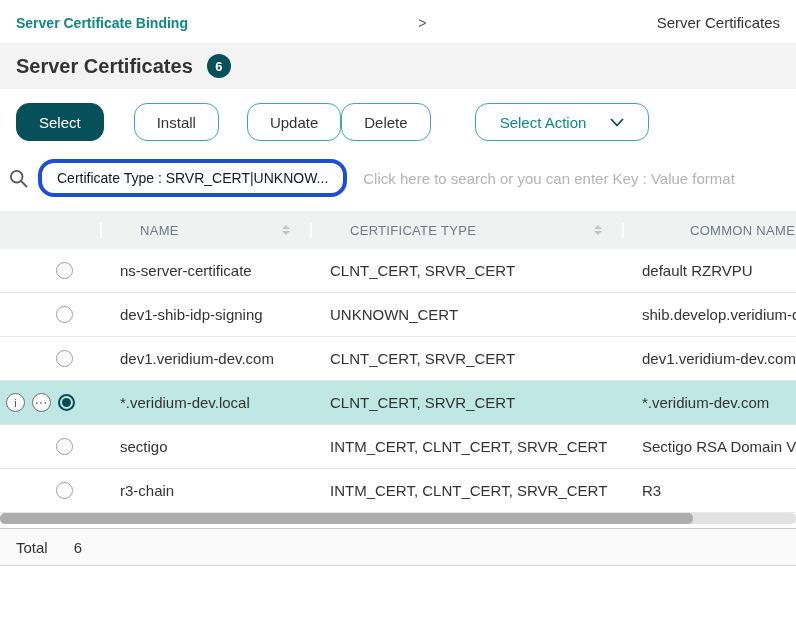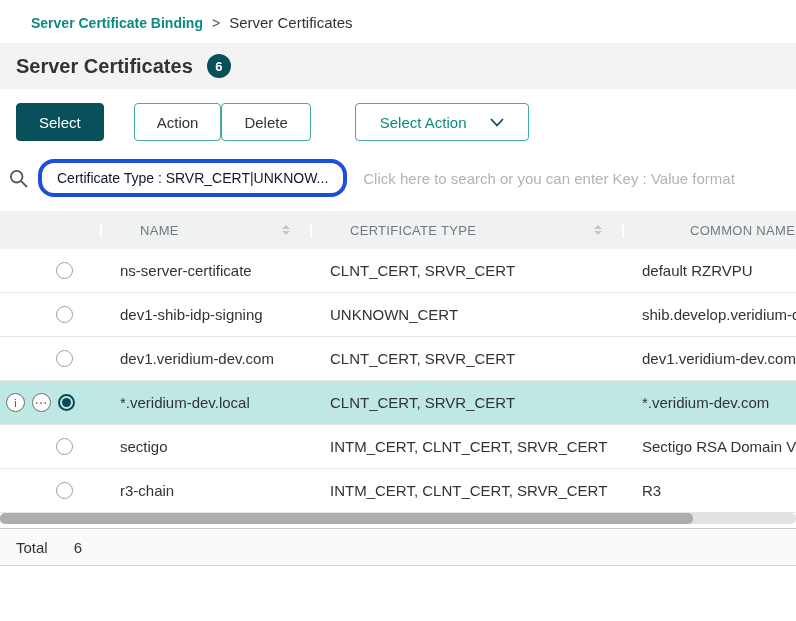--- a/index.html
+++ b/index.html
@@ -7,37 +7,37 @@
     --accent-dark:#07505a;
     --accent-border:#43aaa3;
     --selected-row:#bfe8e4;
   }
   *{box-sizing:border-box;margin:0;padding:0;}
   body{
     width:796px;height:621px;overflow:hidden;background:#fff;
     font-family:"Liberation Sans",sans-serif;color:#333;font-size:15px;
   }
   
-  .breadcrumb-bar{display:flex;align-items:center;padding:14px 16px 12px 31px;}
+  .breadcrumb-bar{display:flex;align-items:center;padding:14px 16px 12px 16px;justify-content:space-between;}
   .crumb-link{color:var(--accent);font-weight:700;font-size:14px;text-decoration:none;cursor:pointer;}
   .crumb-sep{color:#555;margin:0 9px;font-size:14px;}
   .crumb-current{color:#333;font-size:15px;}
   
   .title-bar{background:#f3f3f3;height:46px;display:flex;align-items:center;padding:0 16px;}
   .page-title{font-size:20px;font-weight:700;color:#333;}
   .count-badge{
     margin-left:14px;background:var(--accent-dark);color:#fff;border-radius:50%;
     width:24px;height:24px;display:inline-flex;align-items:center;justify-content:center;
     font-size:13px;font-weight:700;
   }
   
   .toolbar{display:flex;align-items:center;padding:14px 16px 4px 16px;}
   .btn{
     height:38px;background:#fff;border:1px solid var(--accent-border);
-    color:#333;font-size:15px;font-family:inherit;border-radius:4px;
+    color:#333;font-size:15px;font-family:inherit;border-radius:13px;
     padding:0 22px;cursor:pointer;display:inline-flex;align-items:center;justify-content:center;
   }
   .btn.primary{background:var(--accent-dark);border-color:var(--accent-dark);color:#fff;}
   .btn.install{margin-left:30px;}
   .btn.update{margin-left:28px;}
   .btn.delete{}
   .btn.action{margin-left:44px;color:var(--accent);padding:0 24px;gap:24px;}
   .chev{display:inline-flex;color:var(--accent-dark);}
   
   .searchbar{display:flex;align-items:center;padding:14px 16px 10px 8px;}
@@ -102,21 +102,22 @@
   <span class="crumb-current">Server Certificates</span>
 </div>
 
 <div class="title-bar">
   <span class="page-title">Server Certificates</span>
   <span class="count-badge">6</span>
 </div>
 
 <div class="toolbar">
   <button class="btn primary">Select</button>
-  <button class="btn install">Action</button>
+  <button class="btn install">Install</button>
+  <button class="btn update">Update</button>
   <button class="btn delete">Delete</button>
   <button class="btn action">
     <span>Select Action</span>
     <span class="chev">
       <svg width="14" height="9" viewBox="0 0 14 9">
           <polyline points="1,1 7,7.5 13,1" fill="none" stroke="currentColor" stroke-width="1.8"></polyline>
         </svg>
     </span>
   </button>
 </div>

